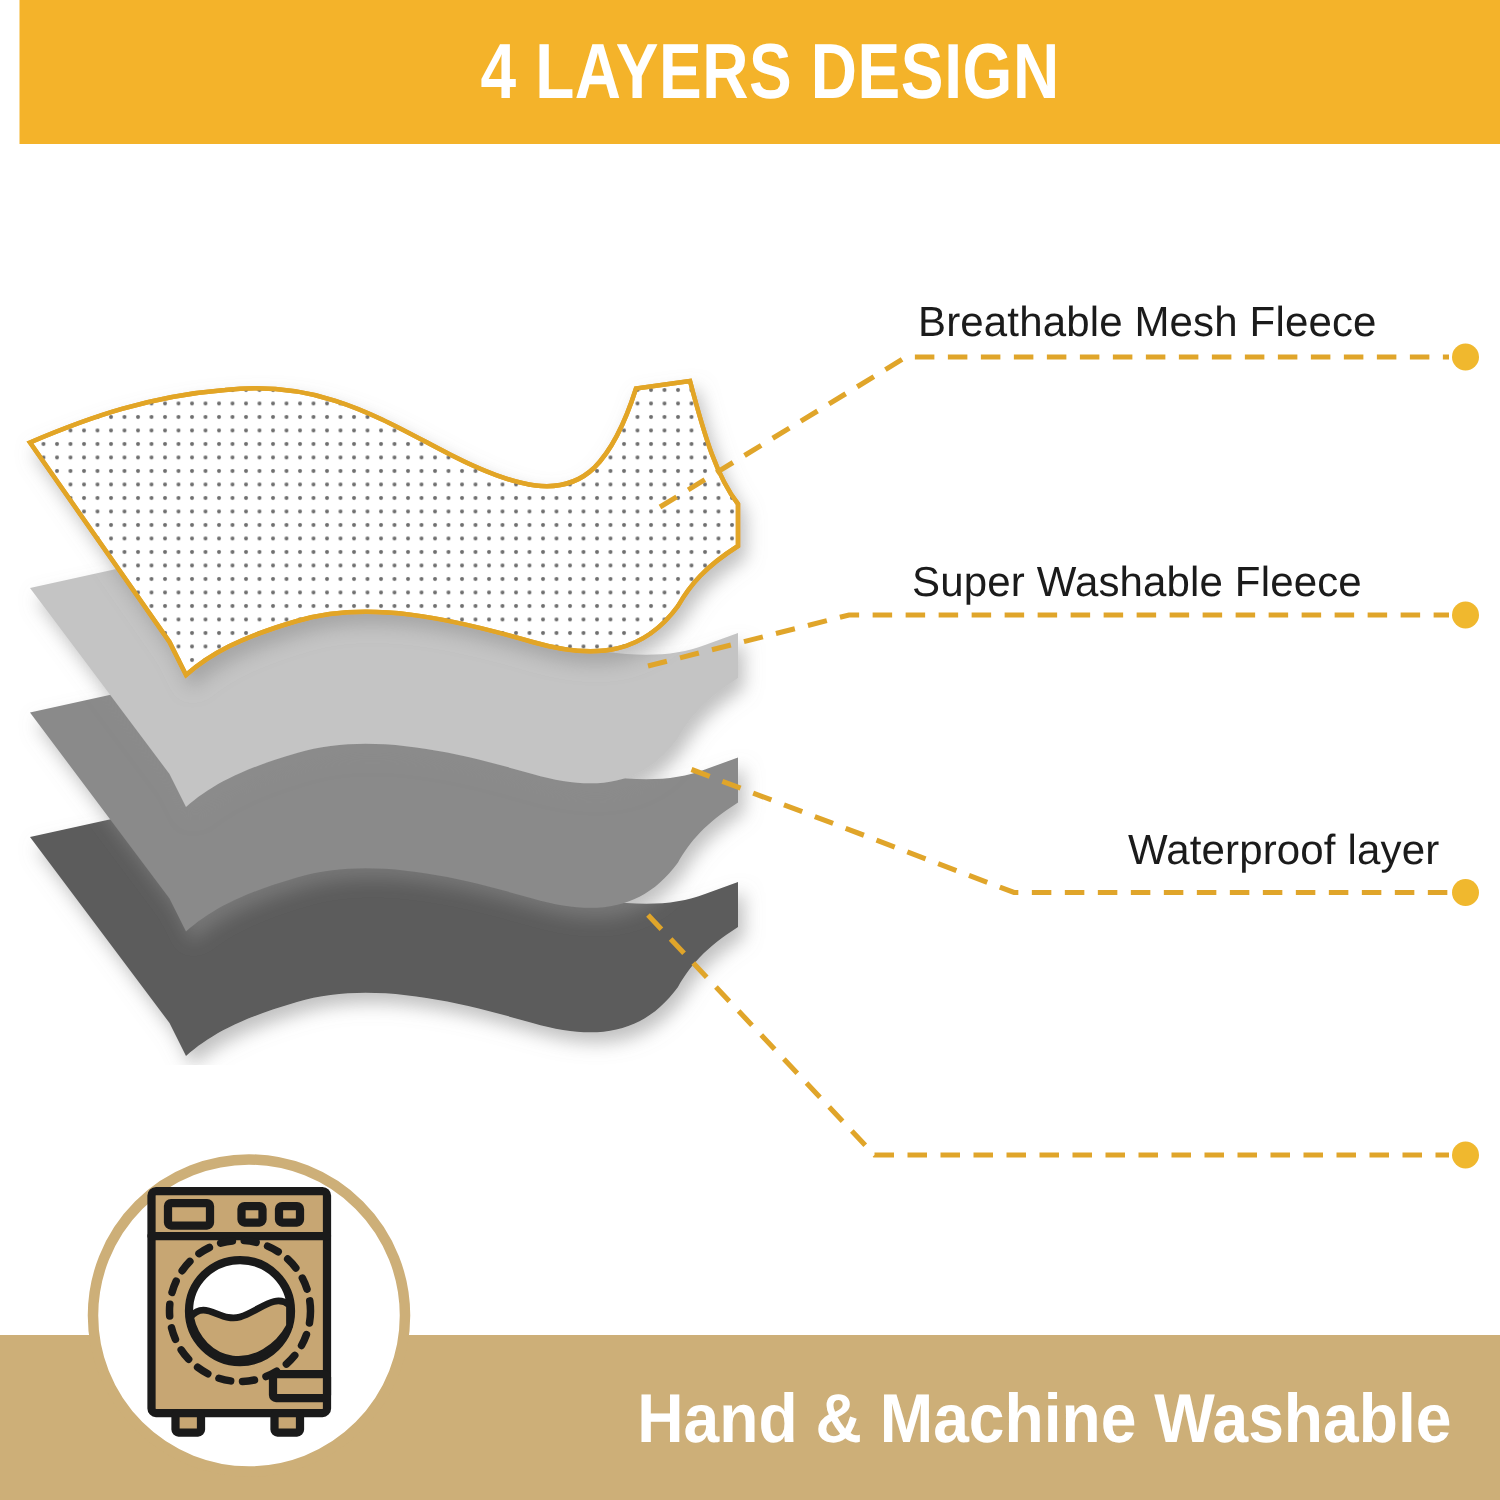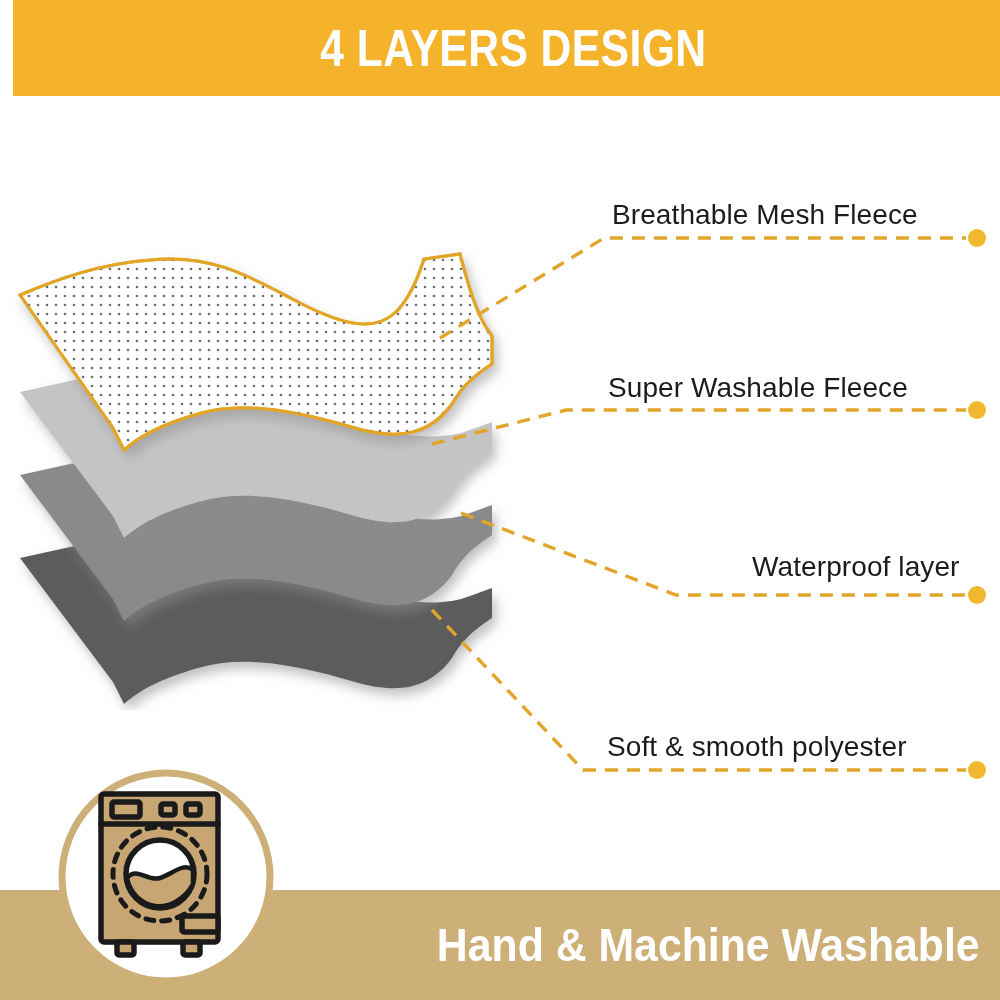--- a/index.html
+++ b/index.html
@@ -51,21 +51,21 @@
 
   
   .bottom-banner{
     position:absolute;left:0;top:890px;width:1000px;height:110px;
     background:#CDAF78;
     display:flex;align-items:center;
   }
   .bottom-title{
     position:absolute;left:0;top:890px;width:1000px;height:110px;
     display:flex;align-items:center;justify-content:flex-end;
-    padding-right:20px;box-sizing:border-box;
+    padding-right:32px;box-sizing:border-box;
     color:#ffffff;font-size:46px;font-weight:bold;
     transform-origin:center;
     white-space:nowrap;
   }
   .bottom-title span{transform:scaleX(0.93);transform-origin:right center;display:inline-block;}
 
   
   .washer-badge{
     position:absolute;left:55px;top:766px;width:222px;height:222px;
   }
@@ -185,21 +185,20 @@
 
     <g>
       <polyline points="432,610 583,770 966,770" fill="none" stroke="#E0A52A" stroke-width="3.4" stroke-dasharray="13 9" stroke-linecap="butt"></polyline>
       <circle cx="977" cy="770" r="9" fill="#F0B82E"></circle>
     </g>
   </svg>
 
   <div class="callout c1">Breathable Mesh Fleece</div>
   <div class="callout c2">Super Washable Fleece</div>
   <div class="callout c3">Waterproof layer</div>
-  <div class="callout c4">Soft &amp; smooth polyester</div>
 
   <div class="bottom-banner"></div>
   <div class="bottom-title">
     <span>Hand &amp; Machine Washable</span>
   </div>
 
   <svg class="washer-badge" viewBox="0 0 222 222">
 
     <circle cx="111" cy="111" r="104" fill="#FFFFFF" stroke="#CDAF78" stroke-width="7"></circle>
 

